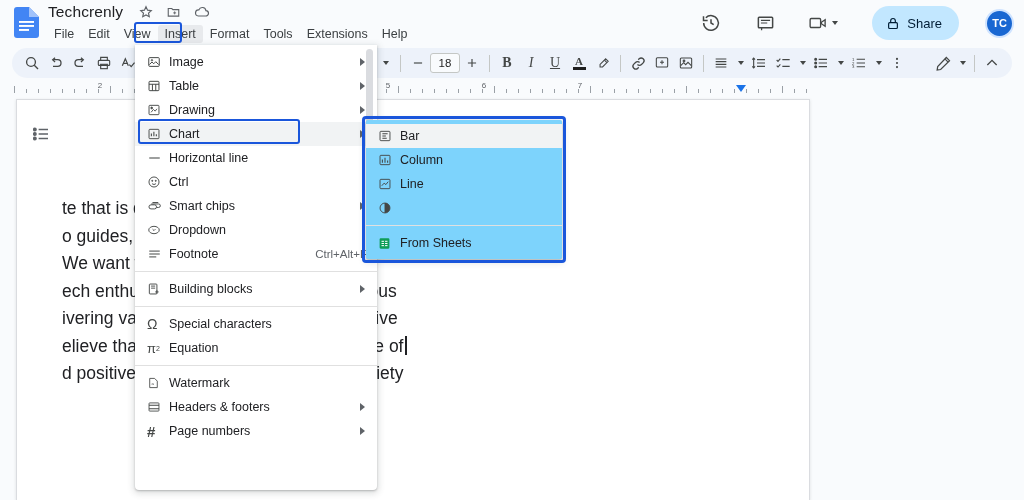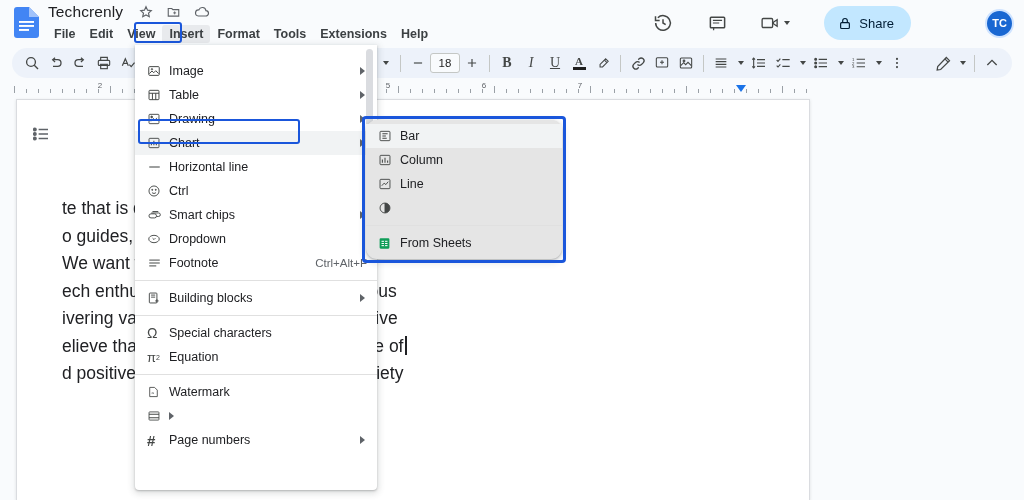--- a/index.html
+++ b/index.html
@@ -22,21 +22,21 @@
   }
   #title-block{ position:absolute; left:46px; top:2px; }
   #doc-title{
     font-size:15.5px; color:#202124; line-height:20px; letter-spacing:.1px;
     padding:0 2px; display:inline-block;
   }
   .title-icon{
     display:inline-block; vertical-align:middle; margin-left:9px;
     color:#5f6368; position:relative; top:-1px;
   }
-  #menubar{ position:absolute; left:47px; top:24px; height:18px;font-weight:bold; }
+  #menubar{ position:absolute; left:47px; top:24px; height:18px; }
   .menu-item{
     display:inline-block; font-size:12.5px; color:#3c4043;
     padding:1px 7px; line-height:16px; cursor:default;
     border-radius:3px;
   }
   .menu-item.sel{
     background:#e8eaed;
   }
   #insert-highlight{
     position:absolute; left:134px; top:22px; width:48px; height:21px;
@@ -52,21 +52,20 @@
   #share-btn{
     height:34px; border-radius:17px; background:#c2e7ff; color:#001d35;
     display:flex; align-items:center; gap:7px; padding:0 17px 0 14px;
     font-size:13px; margin-left:8px; margin-right:6px;
   }
   #avatar{
     width:29px; height:29px; border-radius:50%;
     background:#1967d2; color:#fff; font-size:11px; font-weight:bold;
     display:flex; align-items:center; justify-content:center;
     border:2px solid #cfe3ff;
-    margin-left:48px;
   }
   
   #toolbar{
     position:absolute; left:12px; top:48px; width:1000px; height:30px;
     background:#edf2fa; border-radius:16px;
     display:flex; align-items:center; padding:0 8px;
   }
   .tb{
     height:24px; min-width:24px; padding:0 3px; border-radius:4px;
     display:flex; align-items:center; justify-content:center;
@@ -110,21 +109,21 @@
   }
   #caret-line{
     display:inline-block; width:1.5px; height:19px; background:#202124;
     vertical-align:-3px; margin-left:2px;
   }
   
   #insertmenu{
     position:absolute; left:135px; top:45px; width:242px; height:445px;
     background:#ffffff; border-radius:0 0 4px 4px;
     box-shadow:0 2px 6px 2px rgba(60,64,67,.15), 0 1px 2px rgba(60,64,67,.3);
-    padding:14px 0 0 0; z-index:20;
+    padding:5px 0 0 0; z-index:20;
   }
   .mi{
     height:24px; display:flex; align-items:center; position:relative;
     padding-left:12px; font-size:12.5px; color:#202124;
   }
   .mi .micon{ width:22px; display:flex; align-items:center; color:#444746; flex:none;}
   .mi .mlabel{ flex:1; }
   .mi .maccel{ font-size:11.5px; color:#5f6368; padding-right:10px;}
   .mi .marrow{
     width:0;height:0;border-top:4px solid transparent;border-bottom:4px solid transparent;
@@ -139,21 +138,21 @@
   #menu-scroll-track{
     position:absolute; right:4px; top:3px; width:8px; height:378px;
   }
   #menu-scroll-thumb{
     position:absolute; right:4px; top:4px; width:7px; height:108px;
     background:#dadce0; border-radius:4px;
   }
   
   #submenu{
     position:absolute; left:366px; top:120px; width:196px; height:139px;
-    background:#e5e5e5; border-radius:11px;
+    background:#7dd3fc; border-radius:2px;
     box-shadow:0 2px 6px 2px rgba(60,64,67,.15), 0 1px 2px rgba(60,64,67,.3);
     padding:4px 0; z-index:30;
   }
   #submenu .mi{ height:24px; padding-left:12px; }
   #submenu .mi.first{ background:#f1f3f4; }
   #submenu-highlight{
     position:absolute; left:362px; top:116px; width:204px; height:147px;
     border:3px solid #1a56db; border-radius:4px; z-index:50; pointer-events:none;
   }
   svg{ display:block; }
@@ -639,20 +638,21 @@
       </span>
     <span class="mlabel">Watermark</span>
   </div>
   <div class="mi">
     <span class="micon">
         <svg width="14" height="14" viewBox="0 0 24 24" fill="none" stroke="#444746" stroke-width="1.5">
           <rect x="3.5" y="5" width="17" height="14" rx="1.2"></rect>
           <path d="M3.5 9h17M3.5 15h17" stroke-width="1.8"></path>
         </svg>
       </span>
+    <span class="mlabel">Headers &amp; footers</span>
     <span class="marrow"></span>
   </div>
   <div class="mi">
     <span class="micon" style="font-size:15px;color:#444746;justify-content:flex-start;font-weight:bold">#</span>
     <span class="mlabel">Page numbers</span>
     <span class="marrow"></span>
   </div>
 
   <div id="menu-scroll-track"></div>
   <div id="menu-scroll-thumb"></div>

